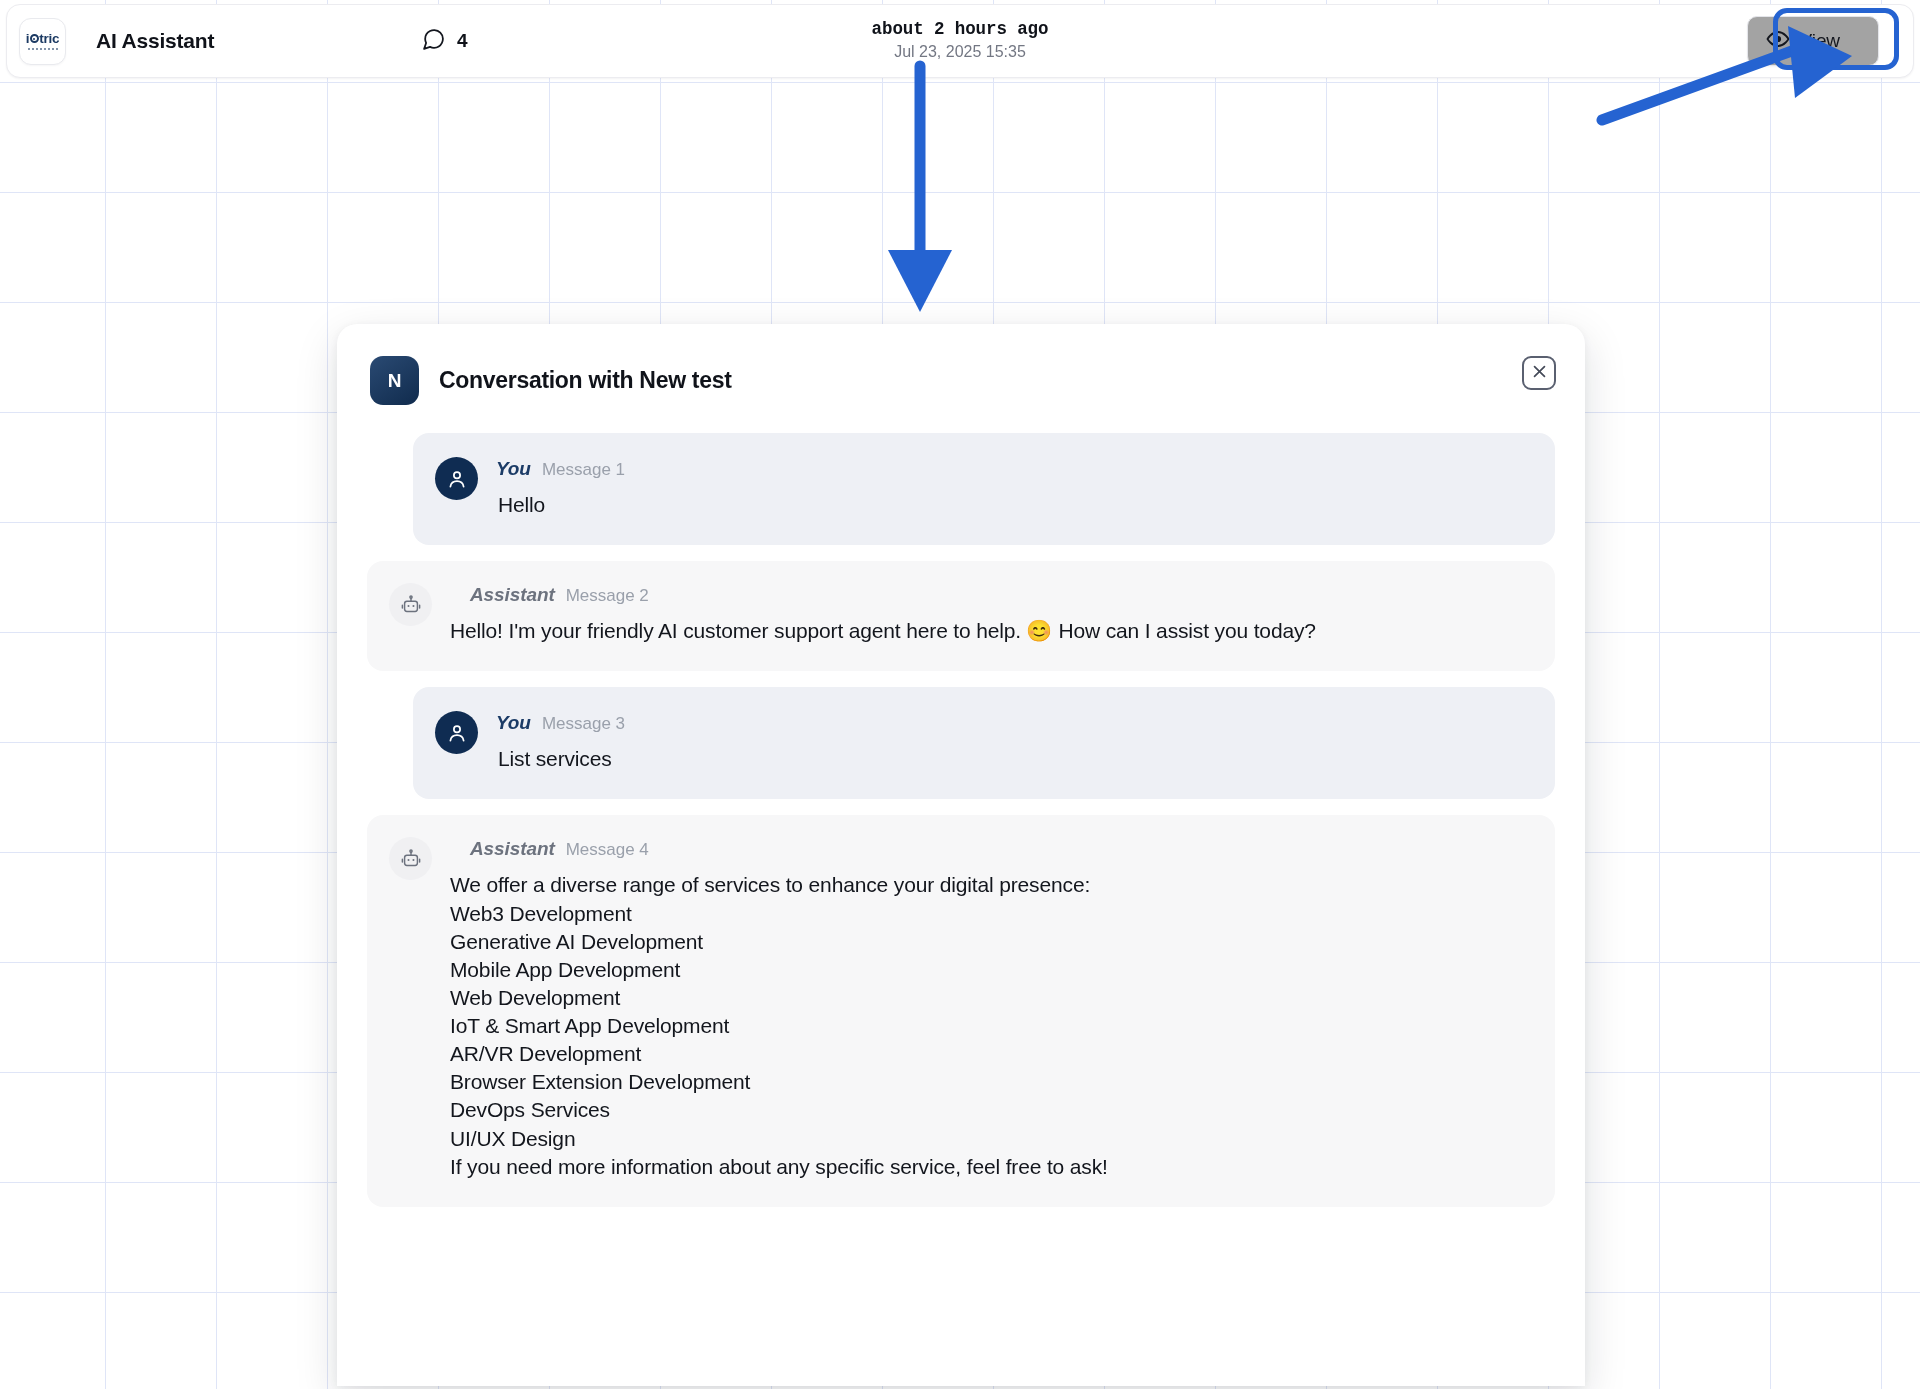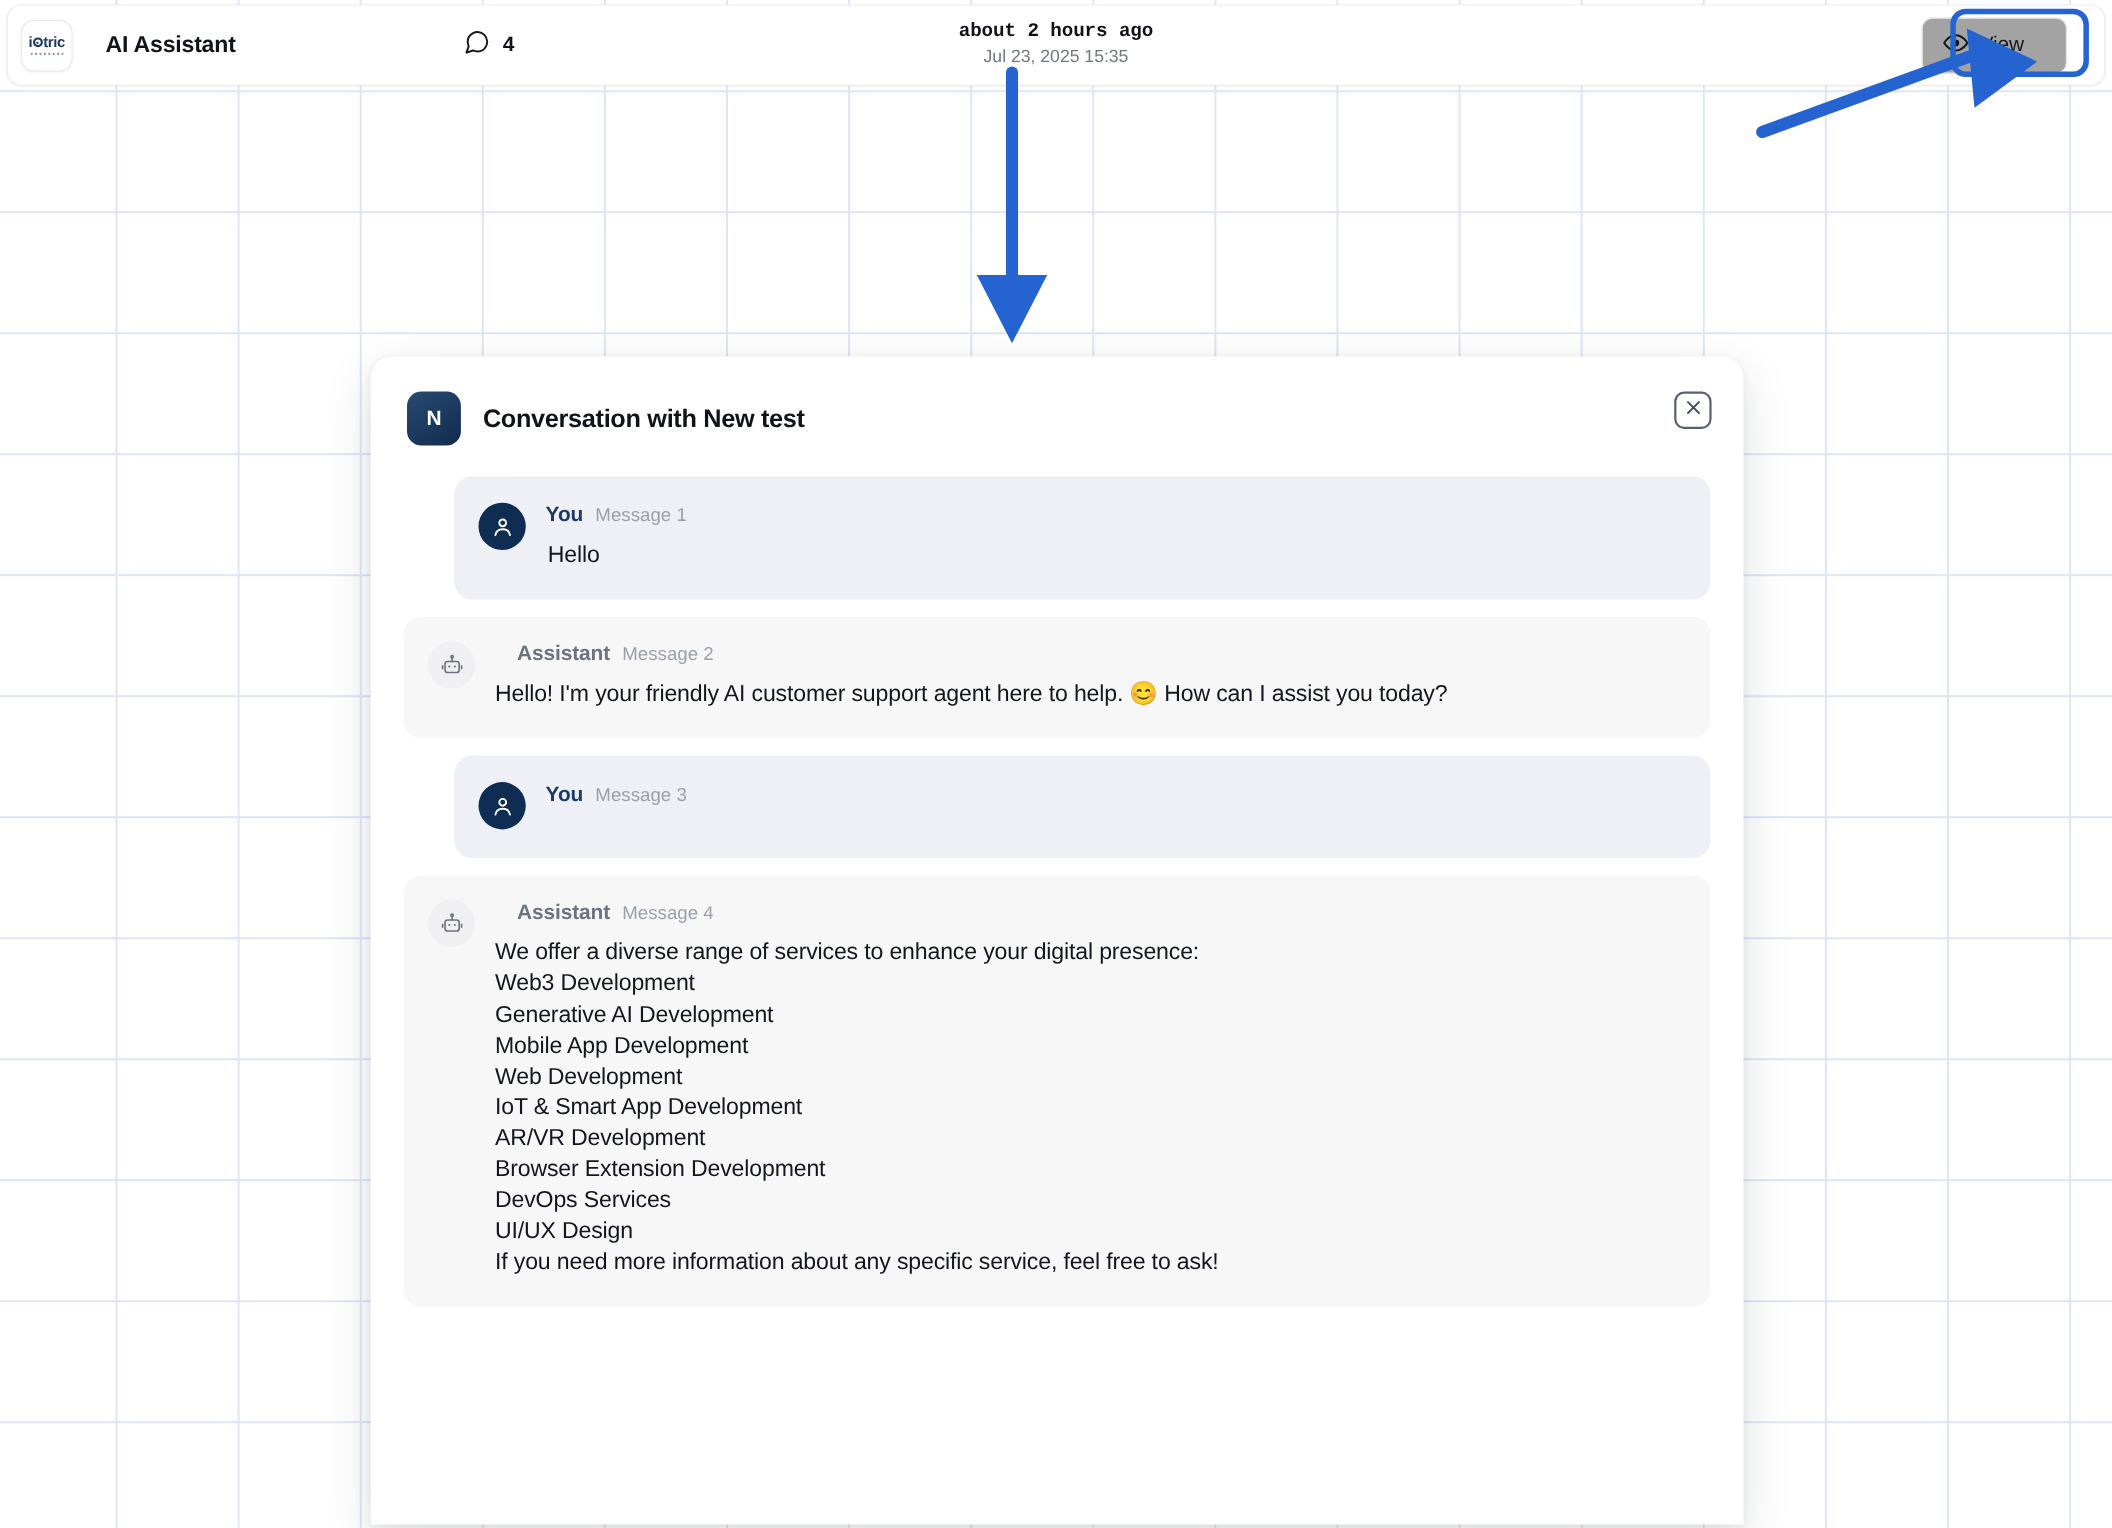--- a/index.html
+++ b/index.html
@@ -240,21 +240,21 @@
     width: 43px; height: 43px;
     border-radius: 50%;
     background: #f0f0f2;
     display: flex; align-items: center; justify-content: center;
   }
   .msg-body { flex: 1 1 auto; min-width: 0; padding-top: 1px; }
   .msg-meta {
     display: flex; align-items: baseline; gap: 11px;
     margin-bottom: 11px;
   }
-  .who { font-size: 19px; font-weight: 700; letter-spacing: -.1px; }
+  .who { font-size: 19px; font-weight: 700; letter-spacing: -.1px; font-style: italic; }
   .who.user { color: #1b3b66; }
   .who.assistant { color: #6c727e; margin-left: 20px; }
   .seq { font-size: 17px; color: #9aa0ab; text-align: center; }
   .msg-text {
     font-size: 21px;
     line-height: 1.34;
     color: #13161d;
     letter-spacing: -.15px;
     white-space: pre-wrap;
     word-wrap: break-word;
@@ -383,20 +383,21 @@
                 <circle cx="12" cy="8" r="3.4"></circle>
                 <path d="M4.8 20.2c.6-3.7 3.6-5.8 7.2-5.8s6.6 2.1 7.2 5.8"></path>
               </svg>
             </div>
           </div>
           <div class="msg-body">
             <div class="msg-meta">
               <span class="who user">You</span>
               <span class="seq">Message 3</span>
             </div>
+            <div class="msg-text">List services</div>
           </div>
         </div>
         <div class="msg assistant">
           <div class="msg-avatar">
             <div class="av-bot">
               <svg width="22" height="22" viewBox="0 0 24 24" fill="none" stroke="#6c727e" stroke-width="1.6" stroke-linecap="round" stroke-linejoin="round">
                 <rect x="5" y="8" width="14" height="11" rx="2.6"></rect>
                 <path d="M12 8V4.6"></path>
                 <circle cx="12" cy="3.4" r="1.2"></circle>
                 <path d="M2.6 12.2v3M21.4 12.2v3"></path>

